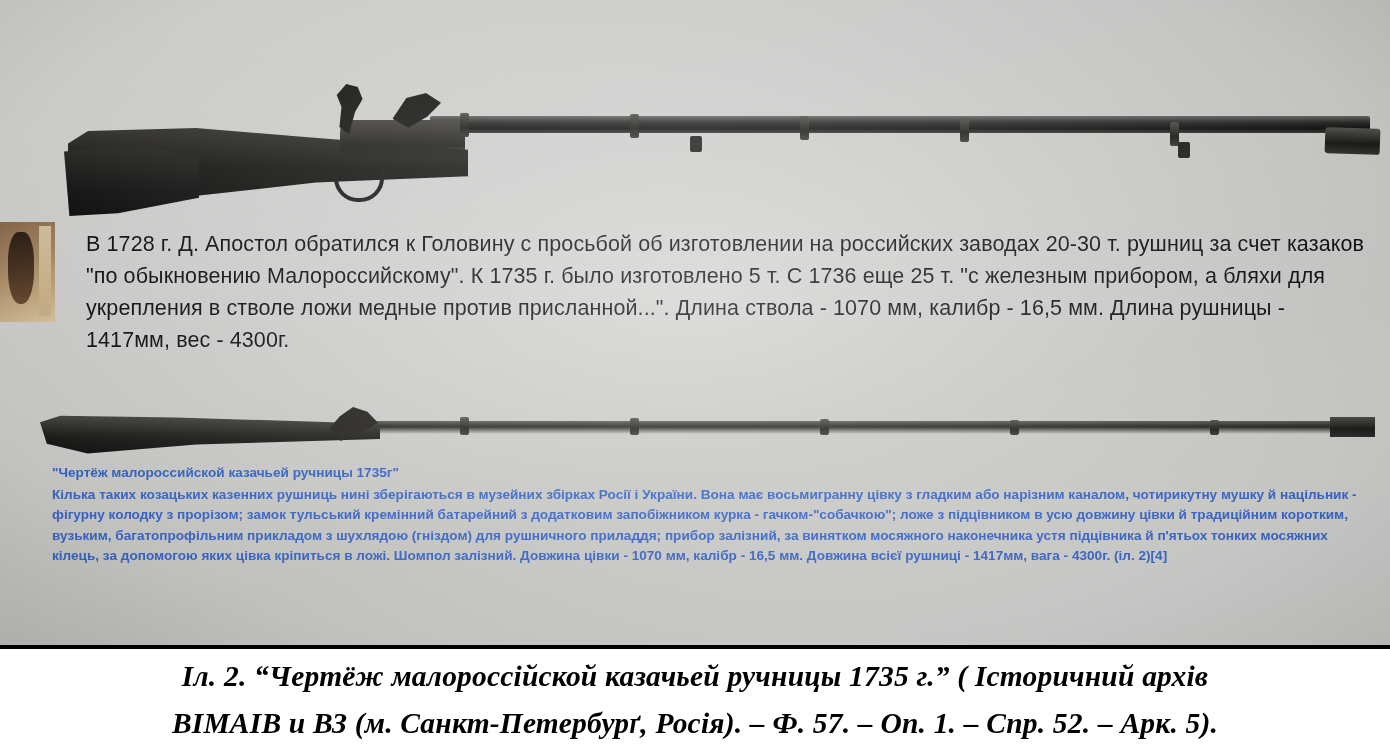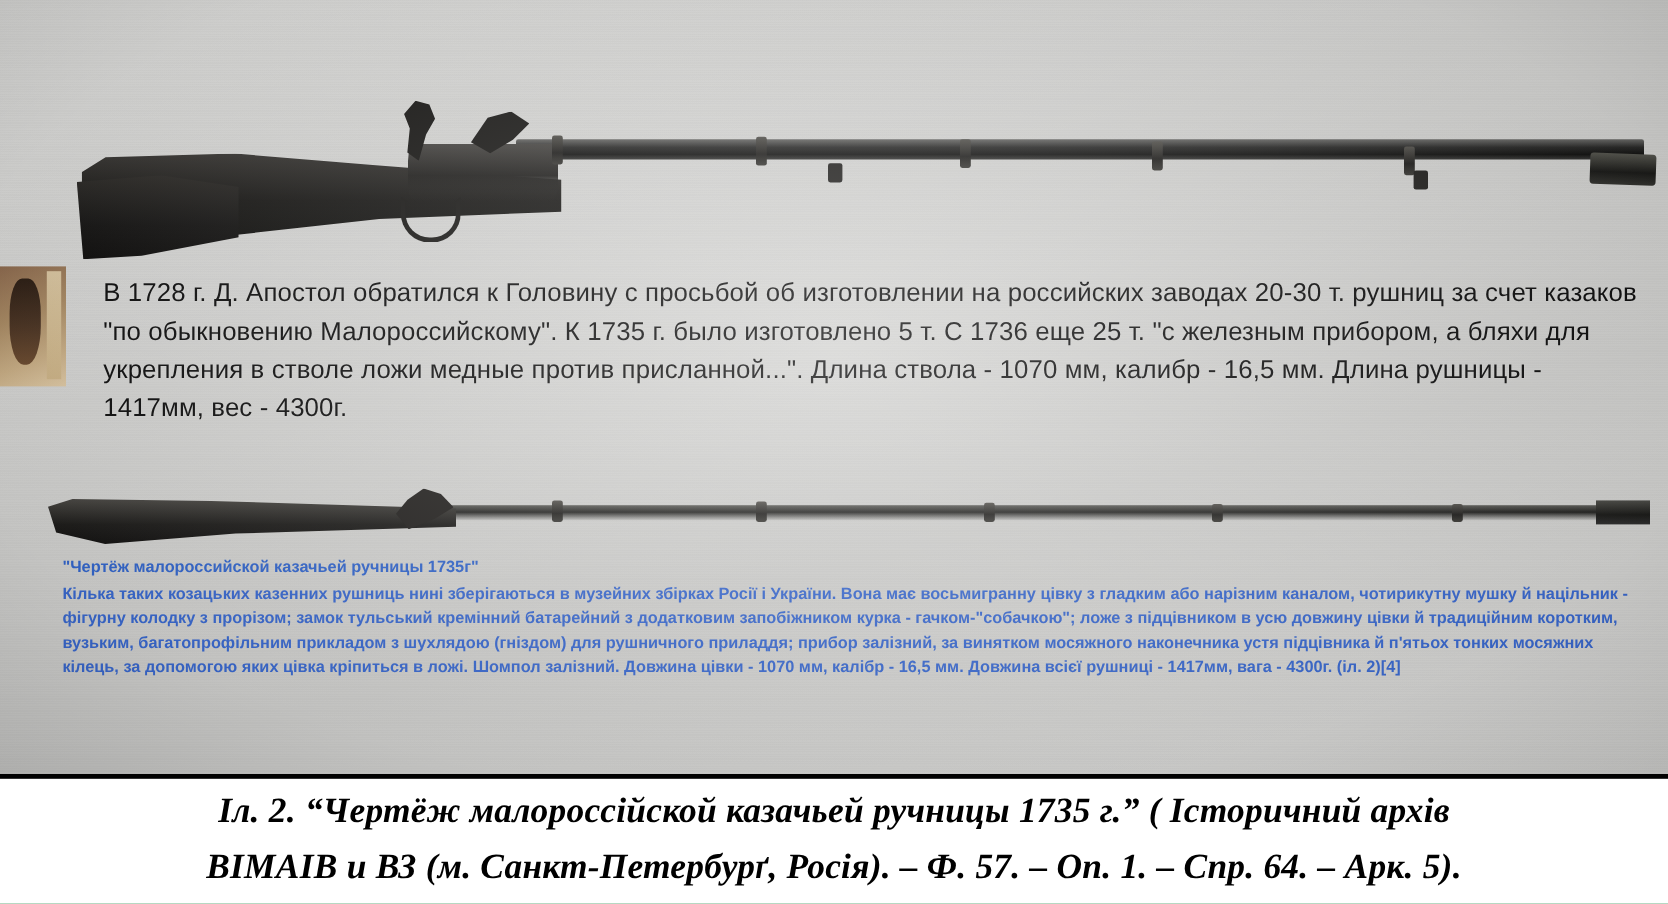--- a/index.html
+++ b/index.html
@@ -8,21 +8,21 @@
     background: #ffffff;
   }
   body {
     font-family: "Liberation Sans", sans-serif;
   }
   .page {
     position: relative;
     width: 1390px;
     height: 753px;
     overflow: hidden;
-    background: #15803d;
+    background: #c2410c;
   }
   
   .photo-area {
     position: absolute;
     left: 0; top: 0;
     width: 1390px;
     height: 645px;
     background:
       repeating-linear-gradient(0deg, rgba(0,0,0,0.012) 0px, rgba(0,0,0,0.012) 1px, rgba(255,255,255,0.02) 1px, rgba(255,255,255,0.02) 2px),
       linear-gradient(165deg, #dededc 0%, #d4d4d2 35%, #cfcfcd 65%, #d9d9d7 100%);
@@ -311,17 +311,17 @@
       <div class="ua-title">"Чертёж малороссийской казачьей ручницы 1735г"</div>
       <div class="ua-body">Кілька таких козацьких казенних рушниць нині зберігаються в музейних збірках Росії і України. Вона має восьмигранну цівку з гладким або нарізним каналом, чотирикутну мушку й націльник - фігурну колодку з прорізом; замок тульський кремінний батарейний з додатковим запобіжником курка - гачком-"собачкою"; ложе з підцівником в усю довжину цівки й традиційним коротким, вузьким, багатопрофільним прикладом з шухлядою (гніздом) для рушничного приладдя; прибор залізний, за винятком мосяжного наконечника устя підцівника й п'ятьох тонких мосяжних кілець, за допомогою яких цівка кріпиться в ложі. Шомпол залізний. Довжина цівки - 1070 мм, калібр - 16,5 мм. Довжина всієї рушниці - 1417мм, вага - 4300г. (іл. 2)[4]</div>
     </div>
 
     <div class="vignette"></div>
   </div>
 
   <div class="caption-band">
     <div class="caption-text">
       <span class="caption-line">Іл. 2. “Чертёж малороссійской казачьей ручницы 1735 г.” ( Історичний архів</span>
-      <span class="caption-line">ВІМАІВ и ВЗ (м. Санкт-Петербурґ, Росія). – Ф. 57. – Оп. 1. – Спр. 64. – Арк. 5).</span>
+      <span class="caption-line">ВІМАІВ и ВЗ (м. Санкт-Петербурґ, Росія). – Ф. 57. – Оп. 1. – Спр. 52. – Арк. 5).</span>
     </div>
   </div>
 
 </div>
 
 </body></html>

